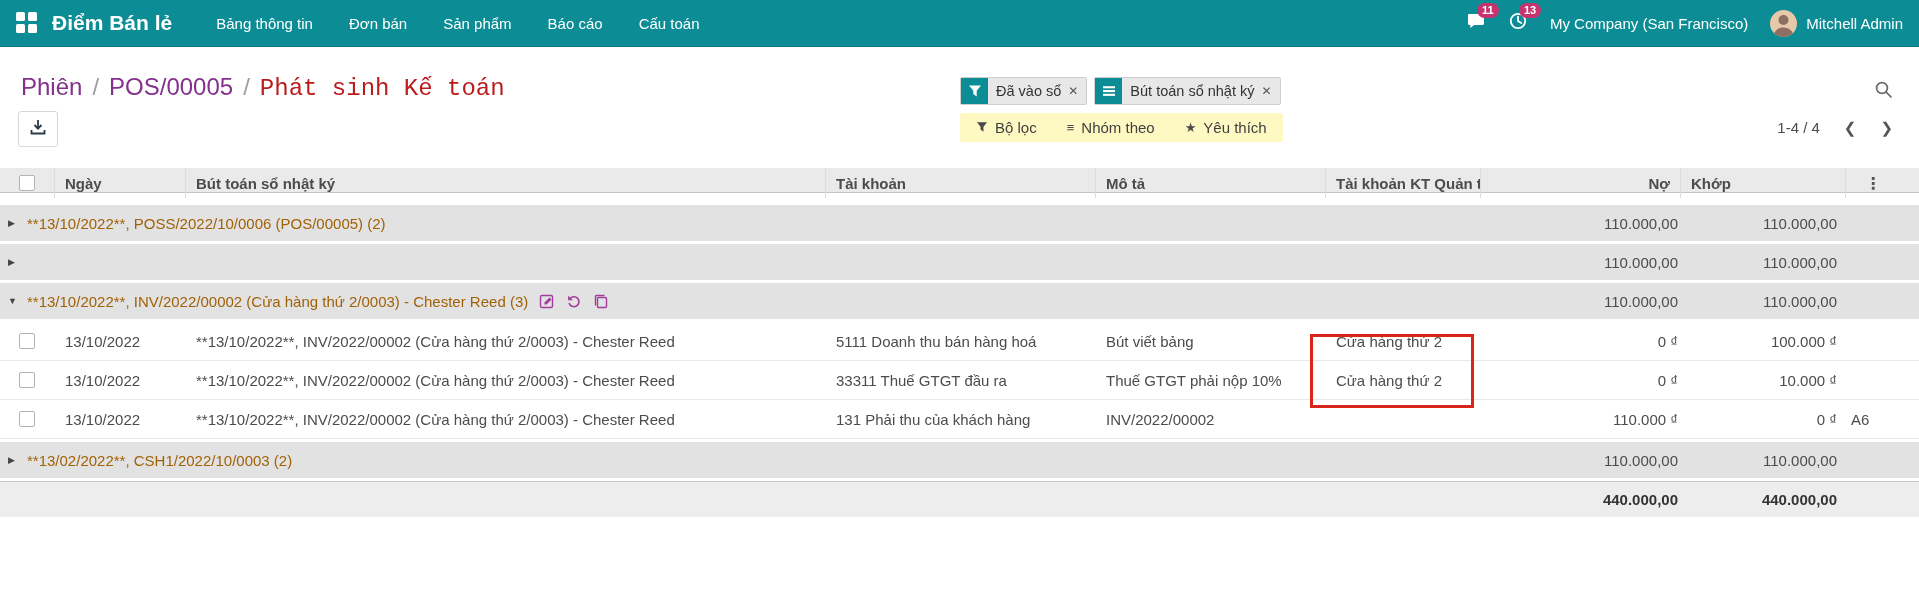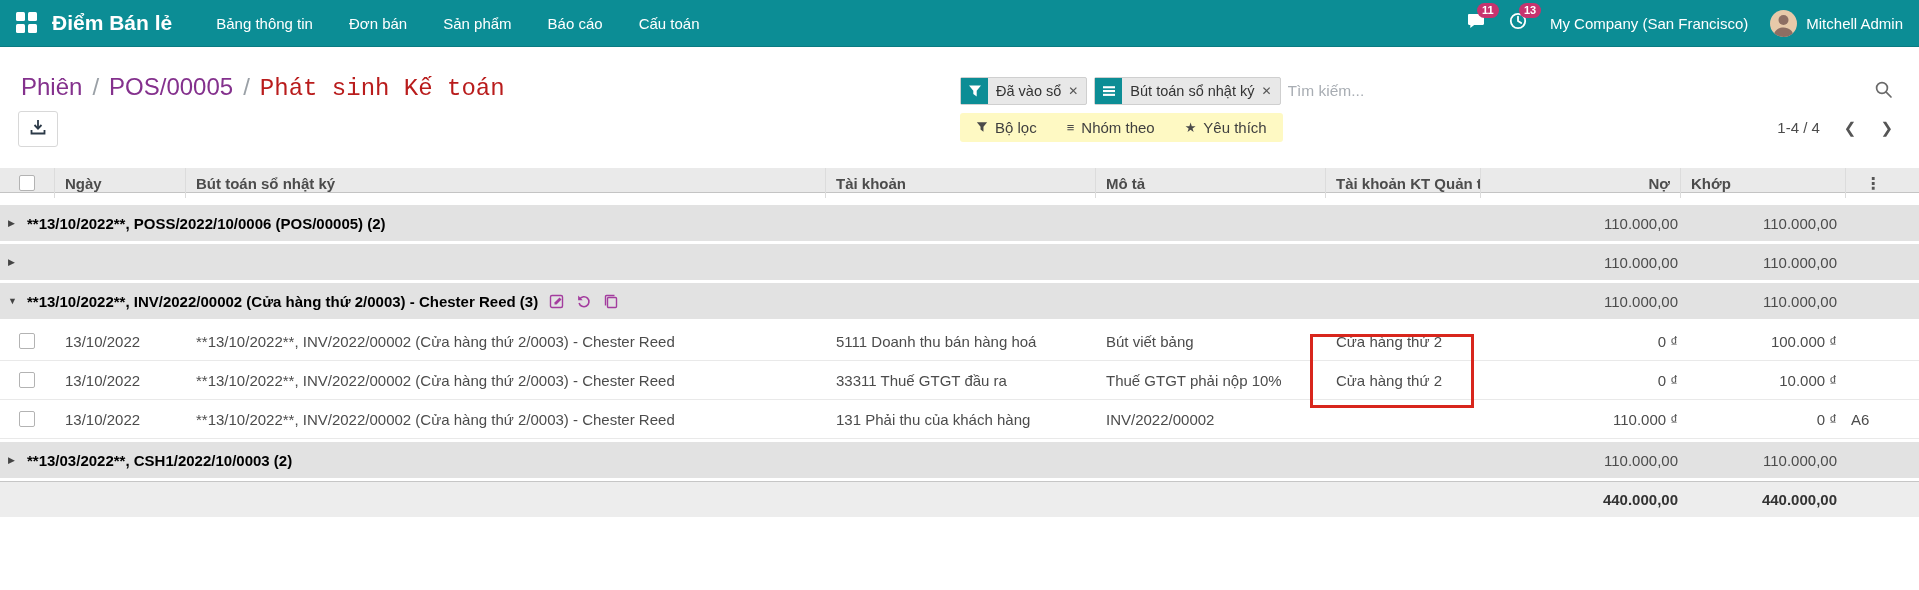--- a/index.html
+++ b/index.html
@@ -56,21 +56,21 @@
   .trow { display:grid; grid-template-columns:54px 131px 640px 270px 230px 155px 200px 165px 55px 19px; align-items:center; }
   .thead { background:#eaeaea; height:25px; border-bottom:1px solid #c4c4c4; font-weight:bold; font-size:15px; color:#4c4c4c; }
   .thead > div { height:30px; display:flex; align-items:center; padding:0 10px; border-left:1px solid #dcdcdc; overflow:hidden; white-space:nowrap; }
   .thead > div:first-child { border-left:none; justify-content:center; }
   .cell-num { justify-content:flex-end; text-align:right; }
   .spacer { height:9px; }
 
   .row-group { background:#e2e2e2; height:36px; margin:3px 0; font-size:15px; cursor:pointer; }
   .gcell { grid-column:1 / 7; display:flex; align-items:center; gap:9px; padding-left:8px; overflow:hidden; white-space:nowrap; }
   .caret { font-size:9px; color:#444; width:10px; }
-  .gtext { font-weight:bold; color:#000000; }
+  .gtext { font-weight:normal; color:#a16207; }
   .gicon { display:flex; align-items:center; margin-left:2px; cursor:pointer; }
   .gnum { text-align:right; padding-right:2px; color:#4c4c4c; }
   .gnum.credit { padding-right:8px; }
 
   .row-line { background:#fff; height:39px; border-bottom:1px solid #e9e9e9; font-size:15px; cursor:pointer; }
   .row-line > div { padding:0 11px; overflow:hidden; white-space:nowrap; }
   .cbox { width:16px; height:16px; border:1px solid #b3b3b3; border-radius:2px; background:#fff; margin:0 auto; }
   .ccb { display:flex; justify-content:center; padding:0 !important; }
   .num { text-align:right; padding-right:2px !important; }
   .num.credit { padding-right:8px !important; }
@@ -171,21 +171,20 @@
             <rect x="1" y="2.2" width="12" height="2.1" fill="#fff"></rect>
             <rect x="1" y="6" width="12" height="2.1" fill="#fff"></rect>
             <rect x="1" y="9.8" width="12" height="2.1" fill="#fff"></rect>
           </svg>
       </span>
       <span class="facet-label">
         <span>Bút toán sổ nhật ký</span>
         <span class="facet-x">✕</span>
       </span>
     </div>
-    <input class="search-input" placeholder="Tìm kiếm..." style="">
   </div>
   <div class="magnifier">
     <svg width="19" height="19" viewBox="0 0 19 19">
         <circle cx="8" cy="8" r="5.4" fill="none" stroke="#6a6a6a" stroke-width="1.7"></circle>
         <path d="M12.2 12.2 17 17" stroke="#6a6a6a" stroke-width="1.7" stroke-linecap="round"></path>
       </svg>
   </div>
 
   <div class="filter-row">
     <div class="fbtn">
@@ -314,21 +313,21 @@
         <div>INV/2022/00002</div>
         <div></div>
         <div class="num">110.000 ₫</div>
         <div class="num credit">0 ₫</div>
         <div class="match-cell">A6</div>
         <div></div>
       </div>
       <div class="trow row-group">
         <div class="gcell">
           <span class="caret">▶</span>
-          <span class="gtext">**13/03/2022**, CSH1/2022/10/0003 (2)</span>
+          <span class="gtext">**13/02/2022**, CSH1/2022/10/0003 (2)</span>
         </div>
         <div class="gnum">110.000,00</div>
         <div class="gnum credit">110.000,00</div>
         <div></div>
         <div></div>
       </div>
     </div>
   <div class="trow row-total">
     <div class="gcell"></div>
     <div class="gnum">440.000,00</div>

